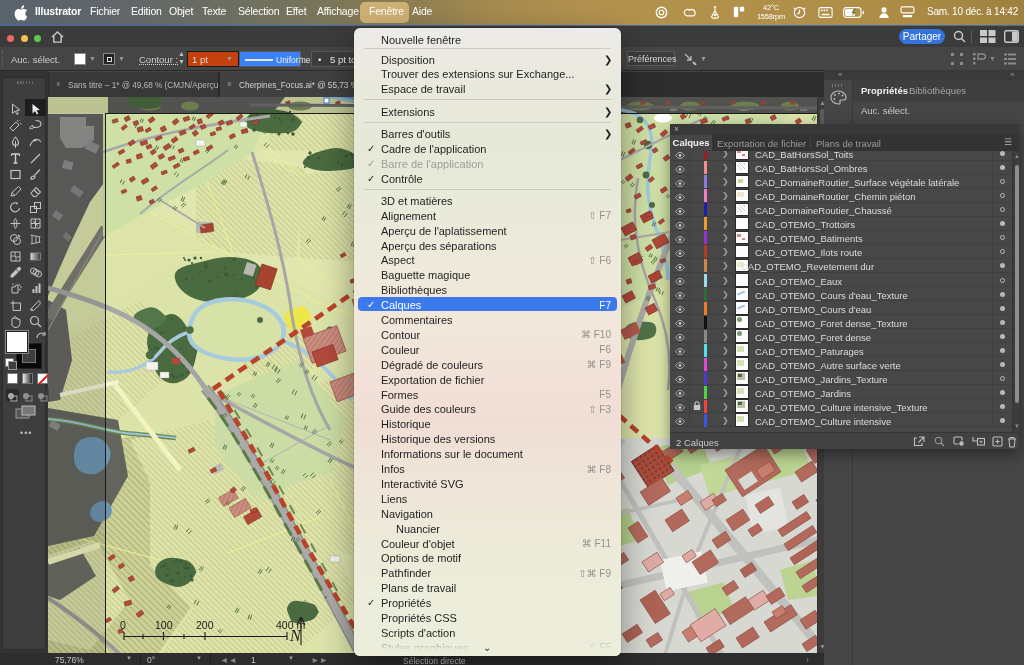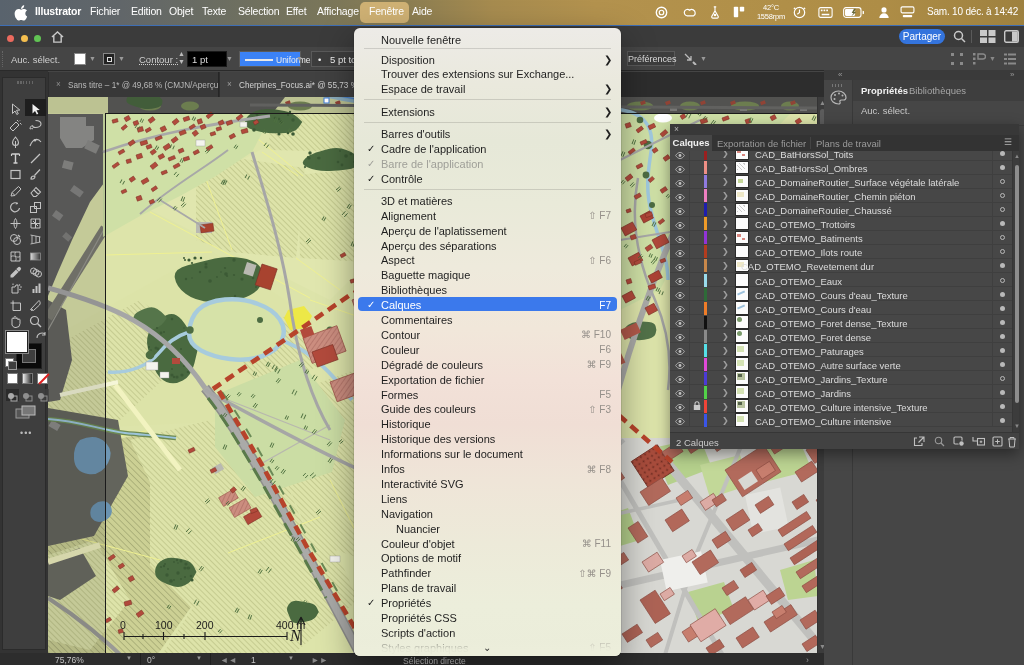--- a/index.html
+++ b/index.html
@@ -1034,21 +1034,21 @@
 <div class="abs" style="left:1.5px;top:4px;width:2px;height:16px;border-left:1px dotted #666"></div>
 <div class="abs" style="left:74px;top:6px;width:12px;height:12px;background:#fff;border:1px solid #888"></div>
 <span class="abs" style="left:89px;top:8px;font-size:7px;color:#999">▼</span>
 <div class="abs" style="left:103px;top:6px;width:12px;height:12px;background:#222;border:1px solid #888">
       <div style="position:absolute;left:2.5px;top:2.5px;width:5px;height:5px;border:1.5px solid #ddd"></div>
     </div>
 <span class="abs" style="left:118px;top:8px;font-size:7px;color:#999">▼</span>
 <span class="abs" style="left:139px;top:7px;text-decoration:underline dotted">Contour :</span>
 <span class="abs" style="left:178px;top:3px;font-size:7px;color:#bbb">▲</span>
 <span class="abs" style="left:178px;top:11px;font-size:7px;color:#bbb">▼</span>
-<div class="abs" style="left:187px;top:4px;width:40px;height:16px;background:#000000;border:1px solid #1a1a1a;color:#ddd;padding:2px 4px">1 pt</div>
+<div class="abs" style="left:187px;top:4px;width:52px;height:16px;background:#c2410c;border:1px solid #1a1a1a;color:#ddd;padding:2px 4px">1 pt</div>
 <span class="abs" style="left:226px;top:8px;font-size:7px;color:#999">▼</span>
 <div class="abs" style="left:239px;top:4px;width:62px;height:16px;background:#3b82f6;border:1px solid #5a5a5a">
 <div class="abs" style="left:5px;top:7px;width:28px;height:1.6px;background:#e8e8e8"></div>
 <span class="abs" style="left:36px;top:3px;color:#eee;font-size:8.5px">Uniforme</span>
     </div>
 <span class="abs" style="left:296px;top:8px;font-size:7px;color:#999">▼</span>
 <div class="abs" style="left:311px;top:4px;width:80px;height:16px;background:#3d3d3d;border:1px solid #5a5a5a;color:#eee">
       <span class="abs" style="left:6px;top:2px">•</span>
       <span class="abs" style="left:18px;top:2px">5 pt to</span>
     </div>

